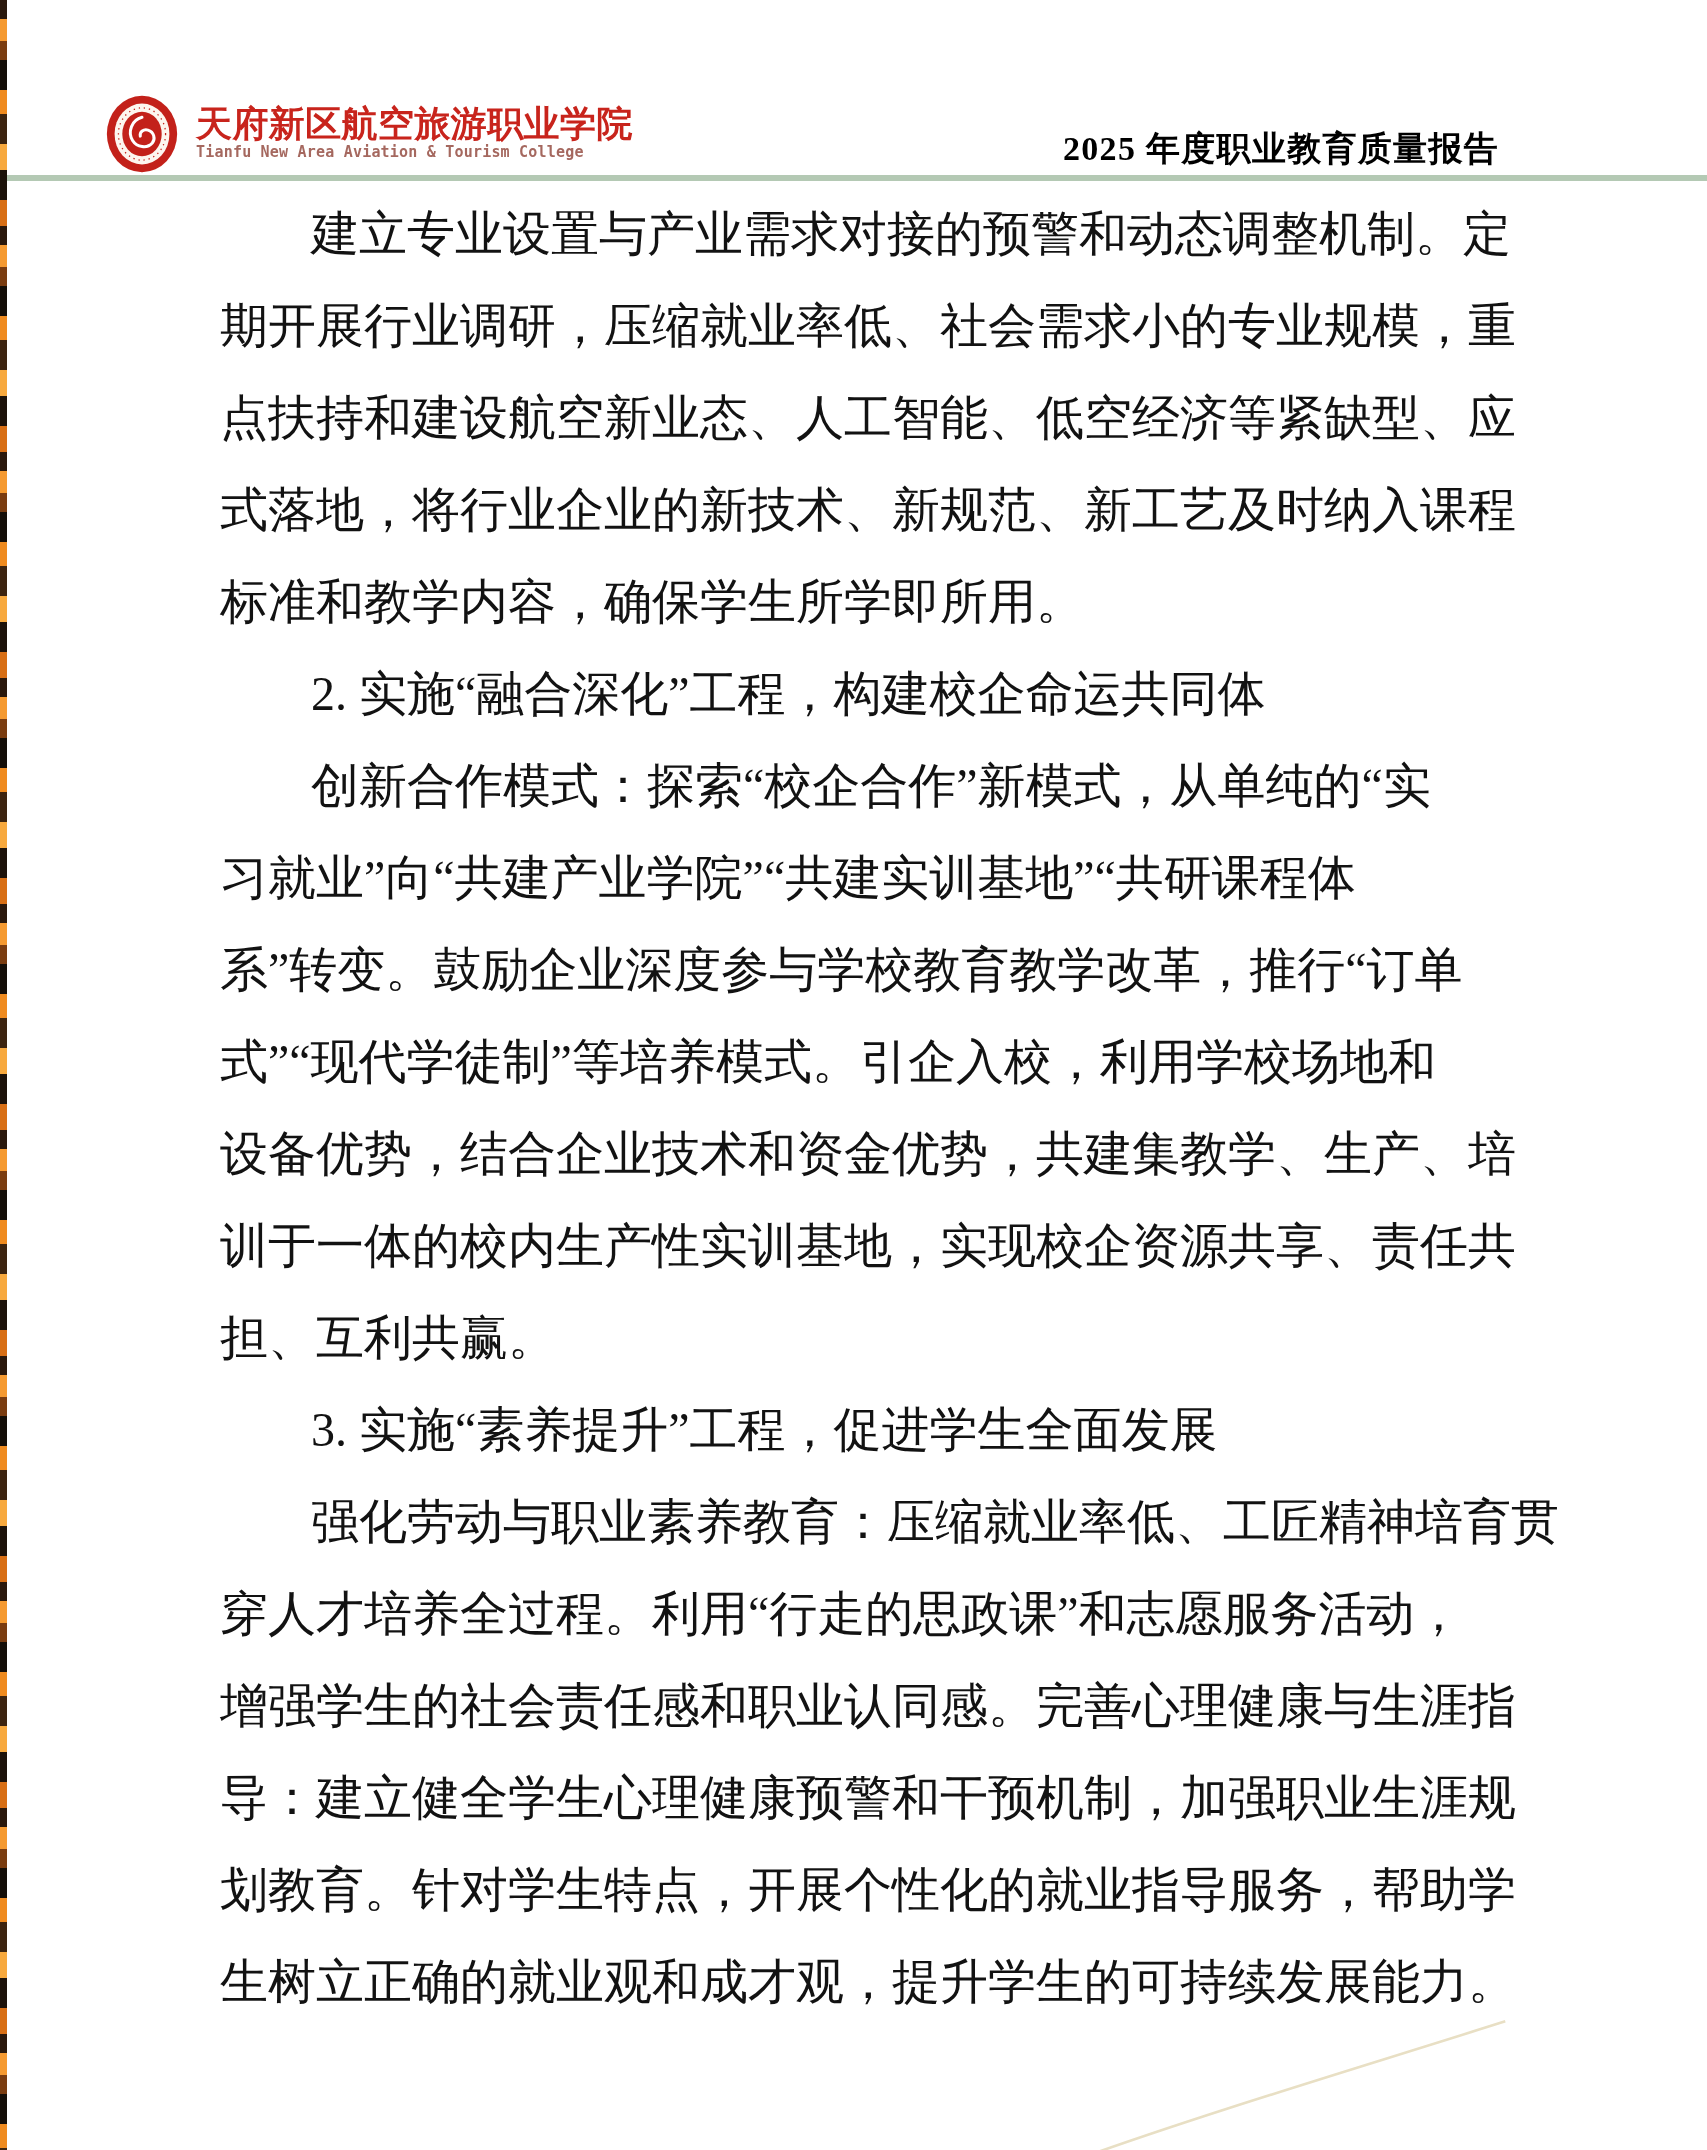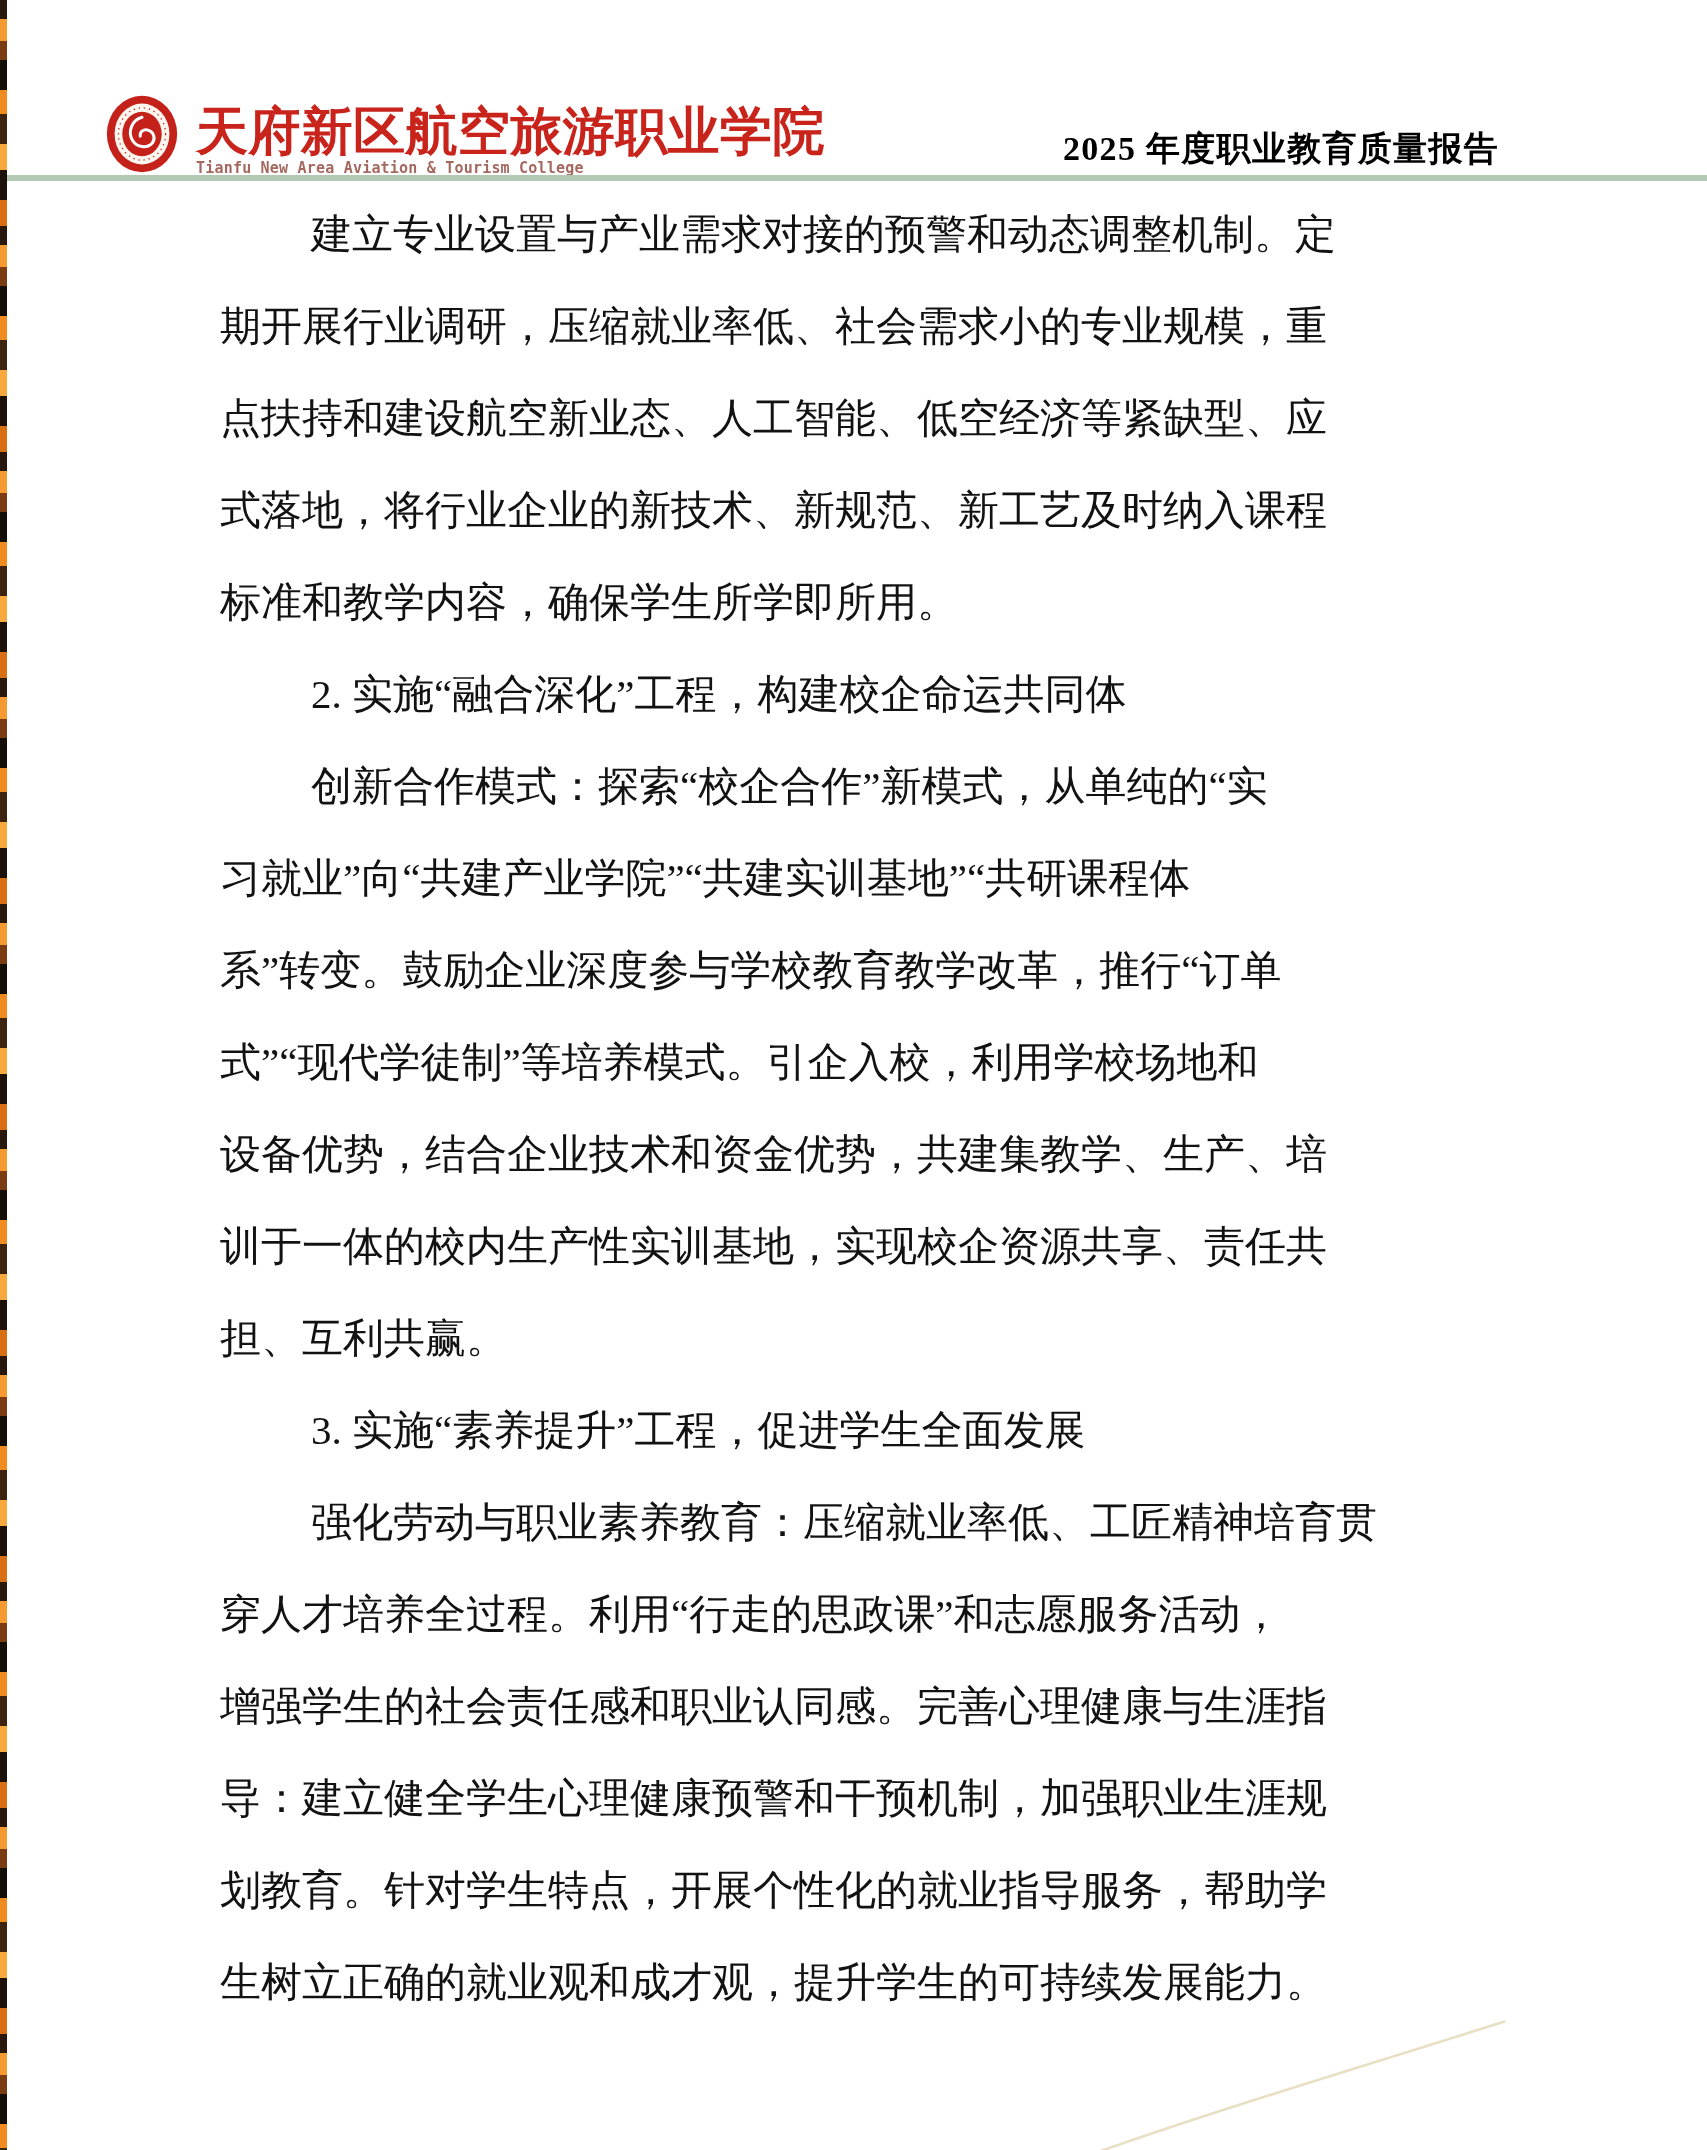--- a/index.html
+++ b/index.html
@@ -17,21 +17,21 @@
       #2a180c 0 19.4px,  #f59a31 19.4px 41px,  #7a3c10 41px 60px,
       #140e08 60px 90px, #ef8b1f 90px 114px, #3c2410 114px 144px,
       #f7a93e 144px 170px, #1c120a 170px 200px, #d86f15 200px 226px);
     z-index:3;
   }
   .header{position:absolute;left:0;top:0;width:100%;height:175px;z-index:2;}
   .logo-group{position:absolute;left:106px;top:95px;display:flex;align-items:flex-start;}
   .seal{width:72px;height:78px;flex:0 0 auto;}
   .logo-text{margin-left:18px;padding-top:9.5px;}
   .logo-zh{
-    font-size:52px;line-height:1.0;color:#c8241c;font-weight:bold;
+    font-size:36px;line-height:1.0;color:#c8241c;font-weight:bold;
     letter-spacing:0.4px;white-space:nowrap;
     font-family:"DejaVu Serif","Liberation Serif",serif;
   }
   .logo-en{
     margin-top:4.3px;font-size:15px;line-height:1.0;color:#a5685f;
     letter-spacing:0.2px;white-space:nowrap;
     font-family:"DejaVu Sans Mono","Liberation Mono",monospace;
     font-weight:bold;
   }
   .report-title{
@@ -39,21 +39,21 @@
     font-size:34px;font-weight:bold;color:#000;
     letter-spacing:1.3px;white-space:nowrap;
   }
   
   .divider{position:absolute;left:0;top:175px;width:100%;height:6px;background:#b4c9b4;z-index:2;}
   
   .decor{position:absolute;left:0;top:0;width:1707px;height:2414px;z-index:0;pointer-events:none;}
   
   .content{position:absolute;left:220px;top:188px;width:1278px;z-index:1;}
   .line{
-    font-size:41px;line-height:92px;color:#121212;
+    font-size:48px;line-height:92px;color:#121212;
     white-space:nowrap;letter-spacing:0;
   }
   .line.indent{padding-left:91px;}
 </style>
 </head>
 <body>
 
 <div class="page">
 
   <svg class="decor" viewBox="0 0 3969 5613" xmlns="http://www.w3.org/2000/svg">

